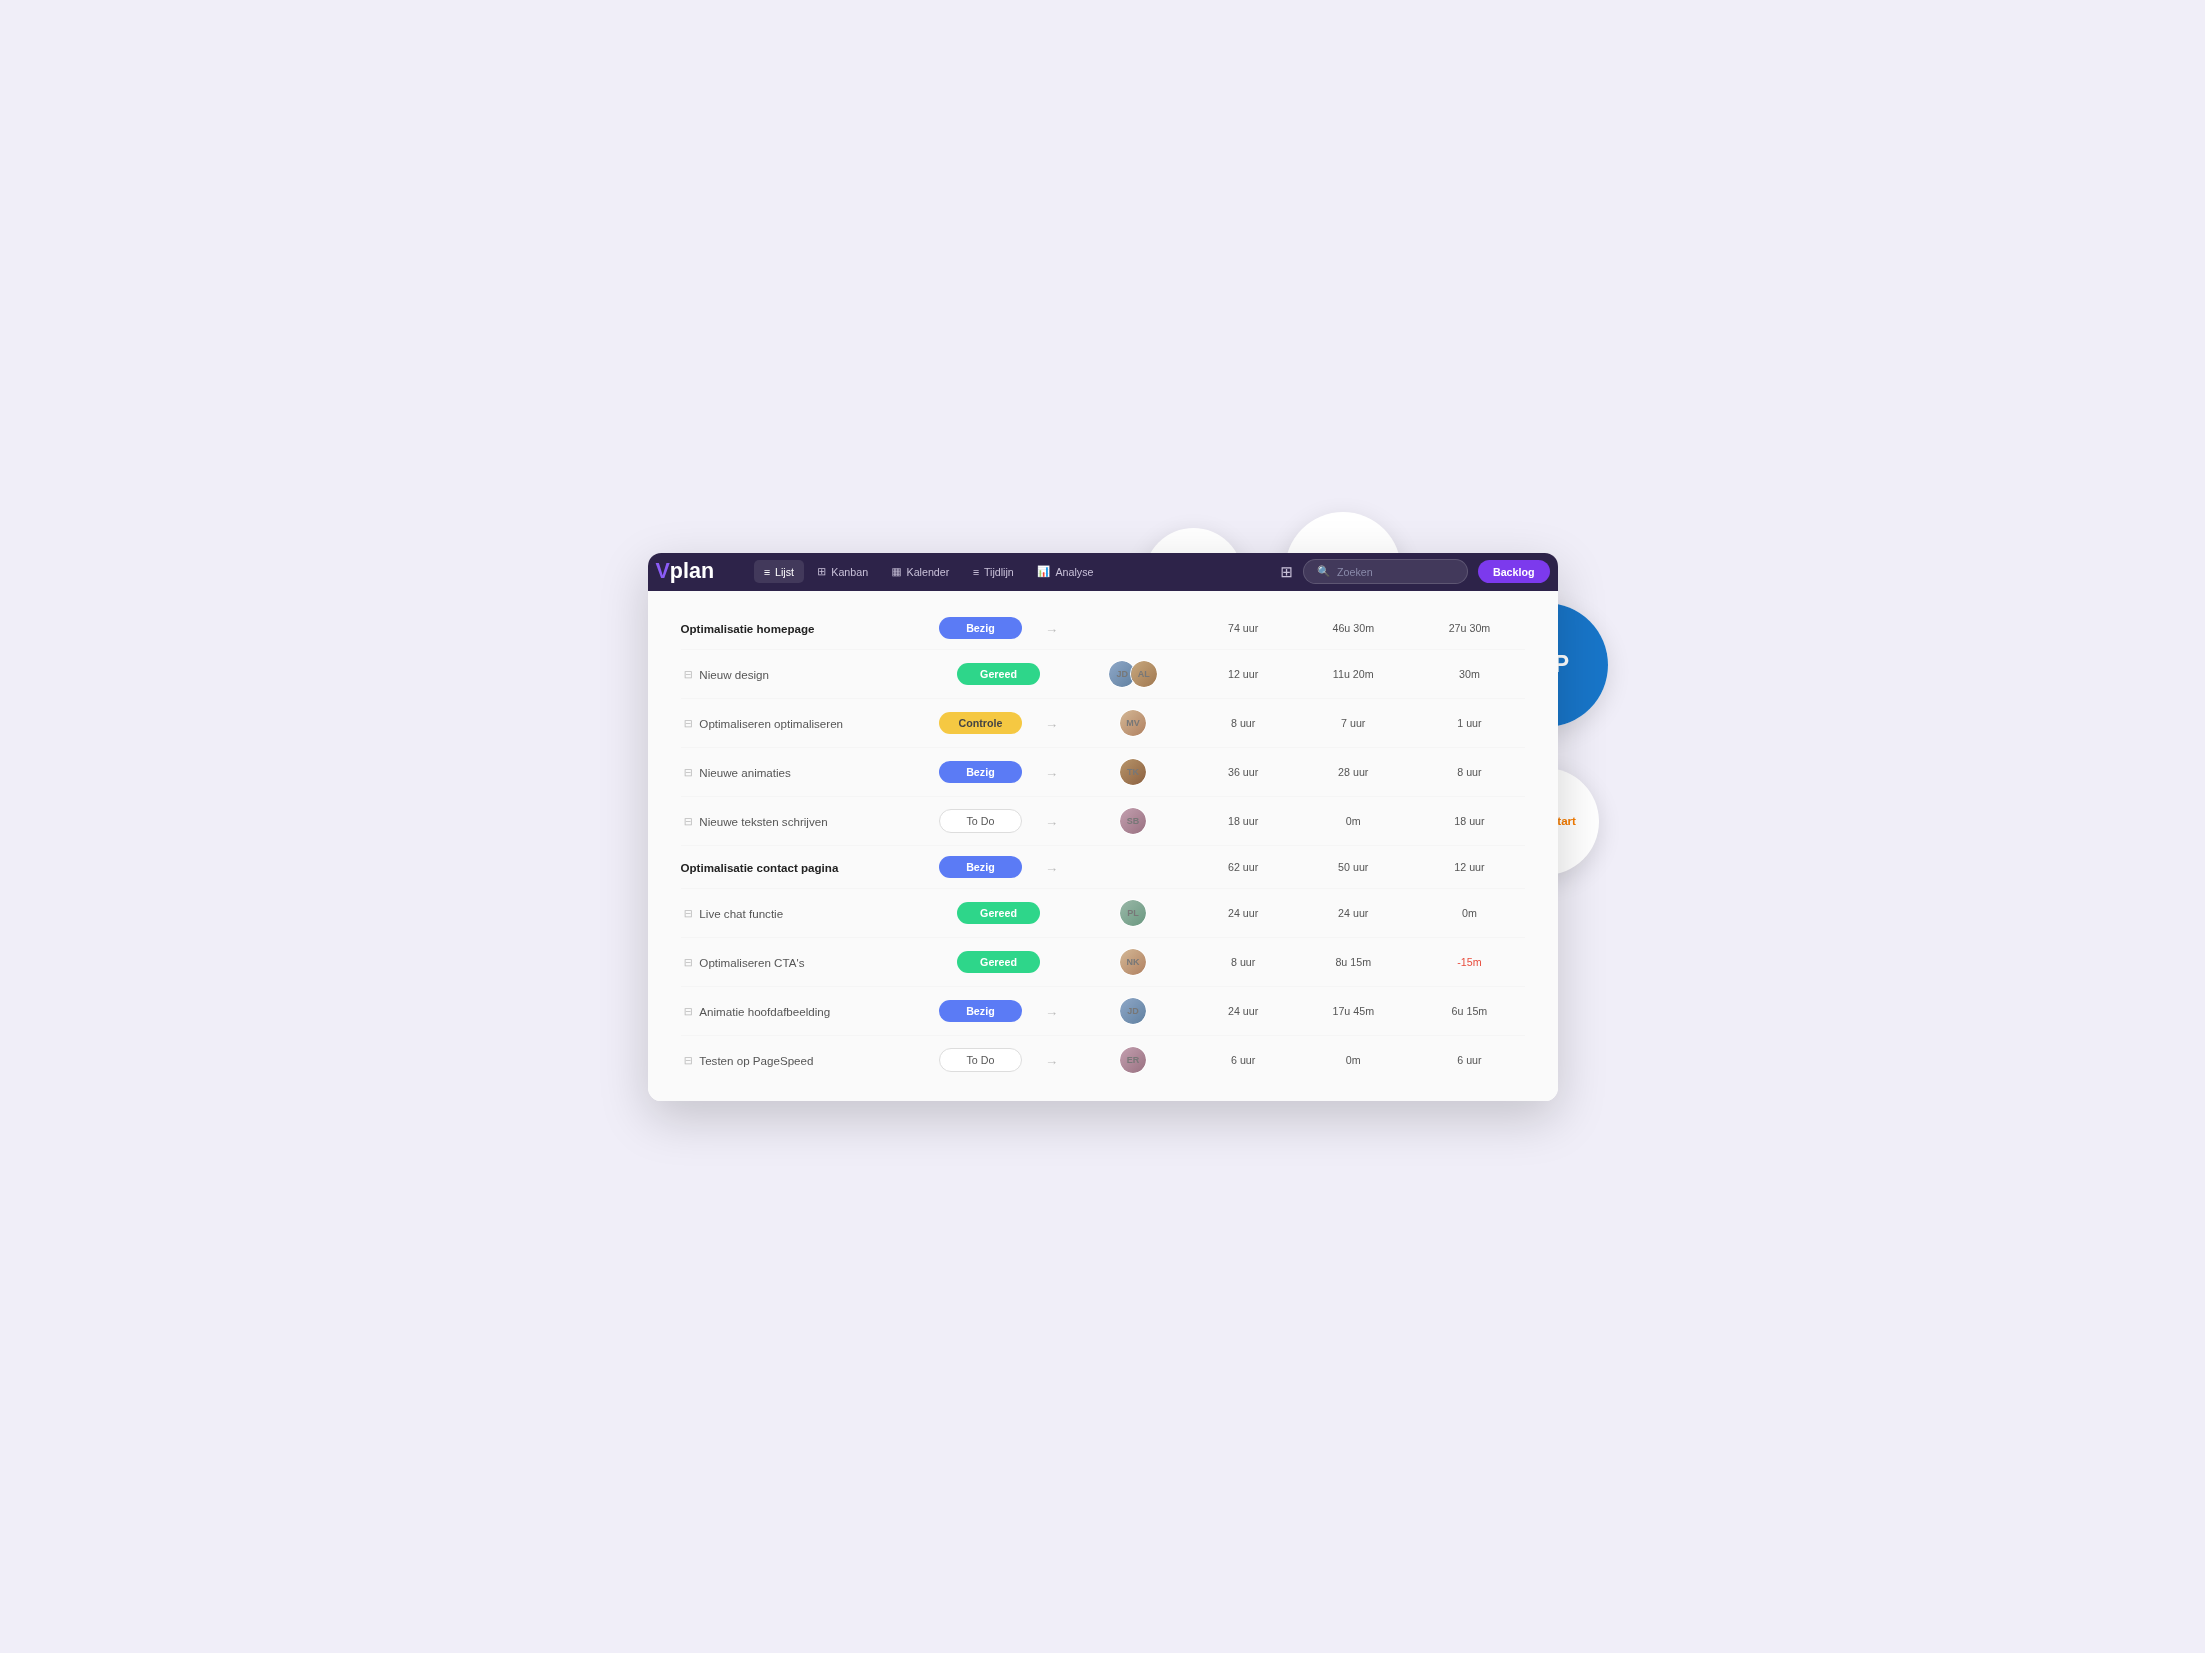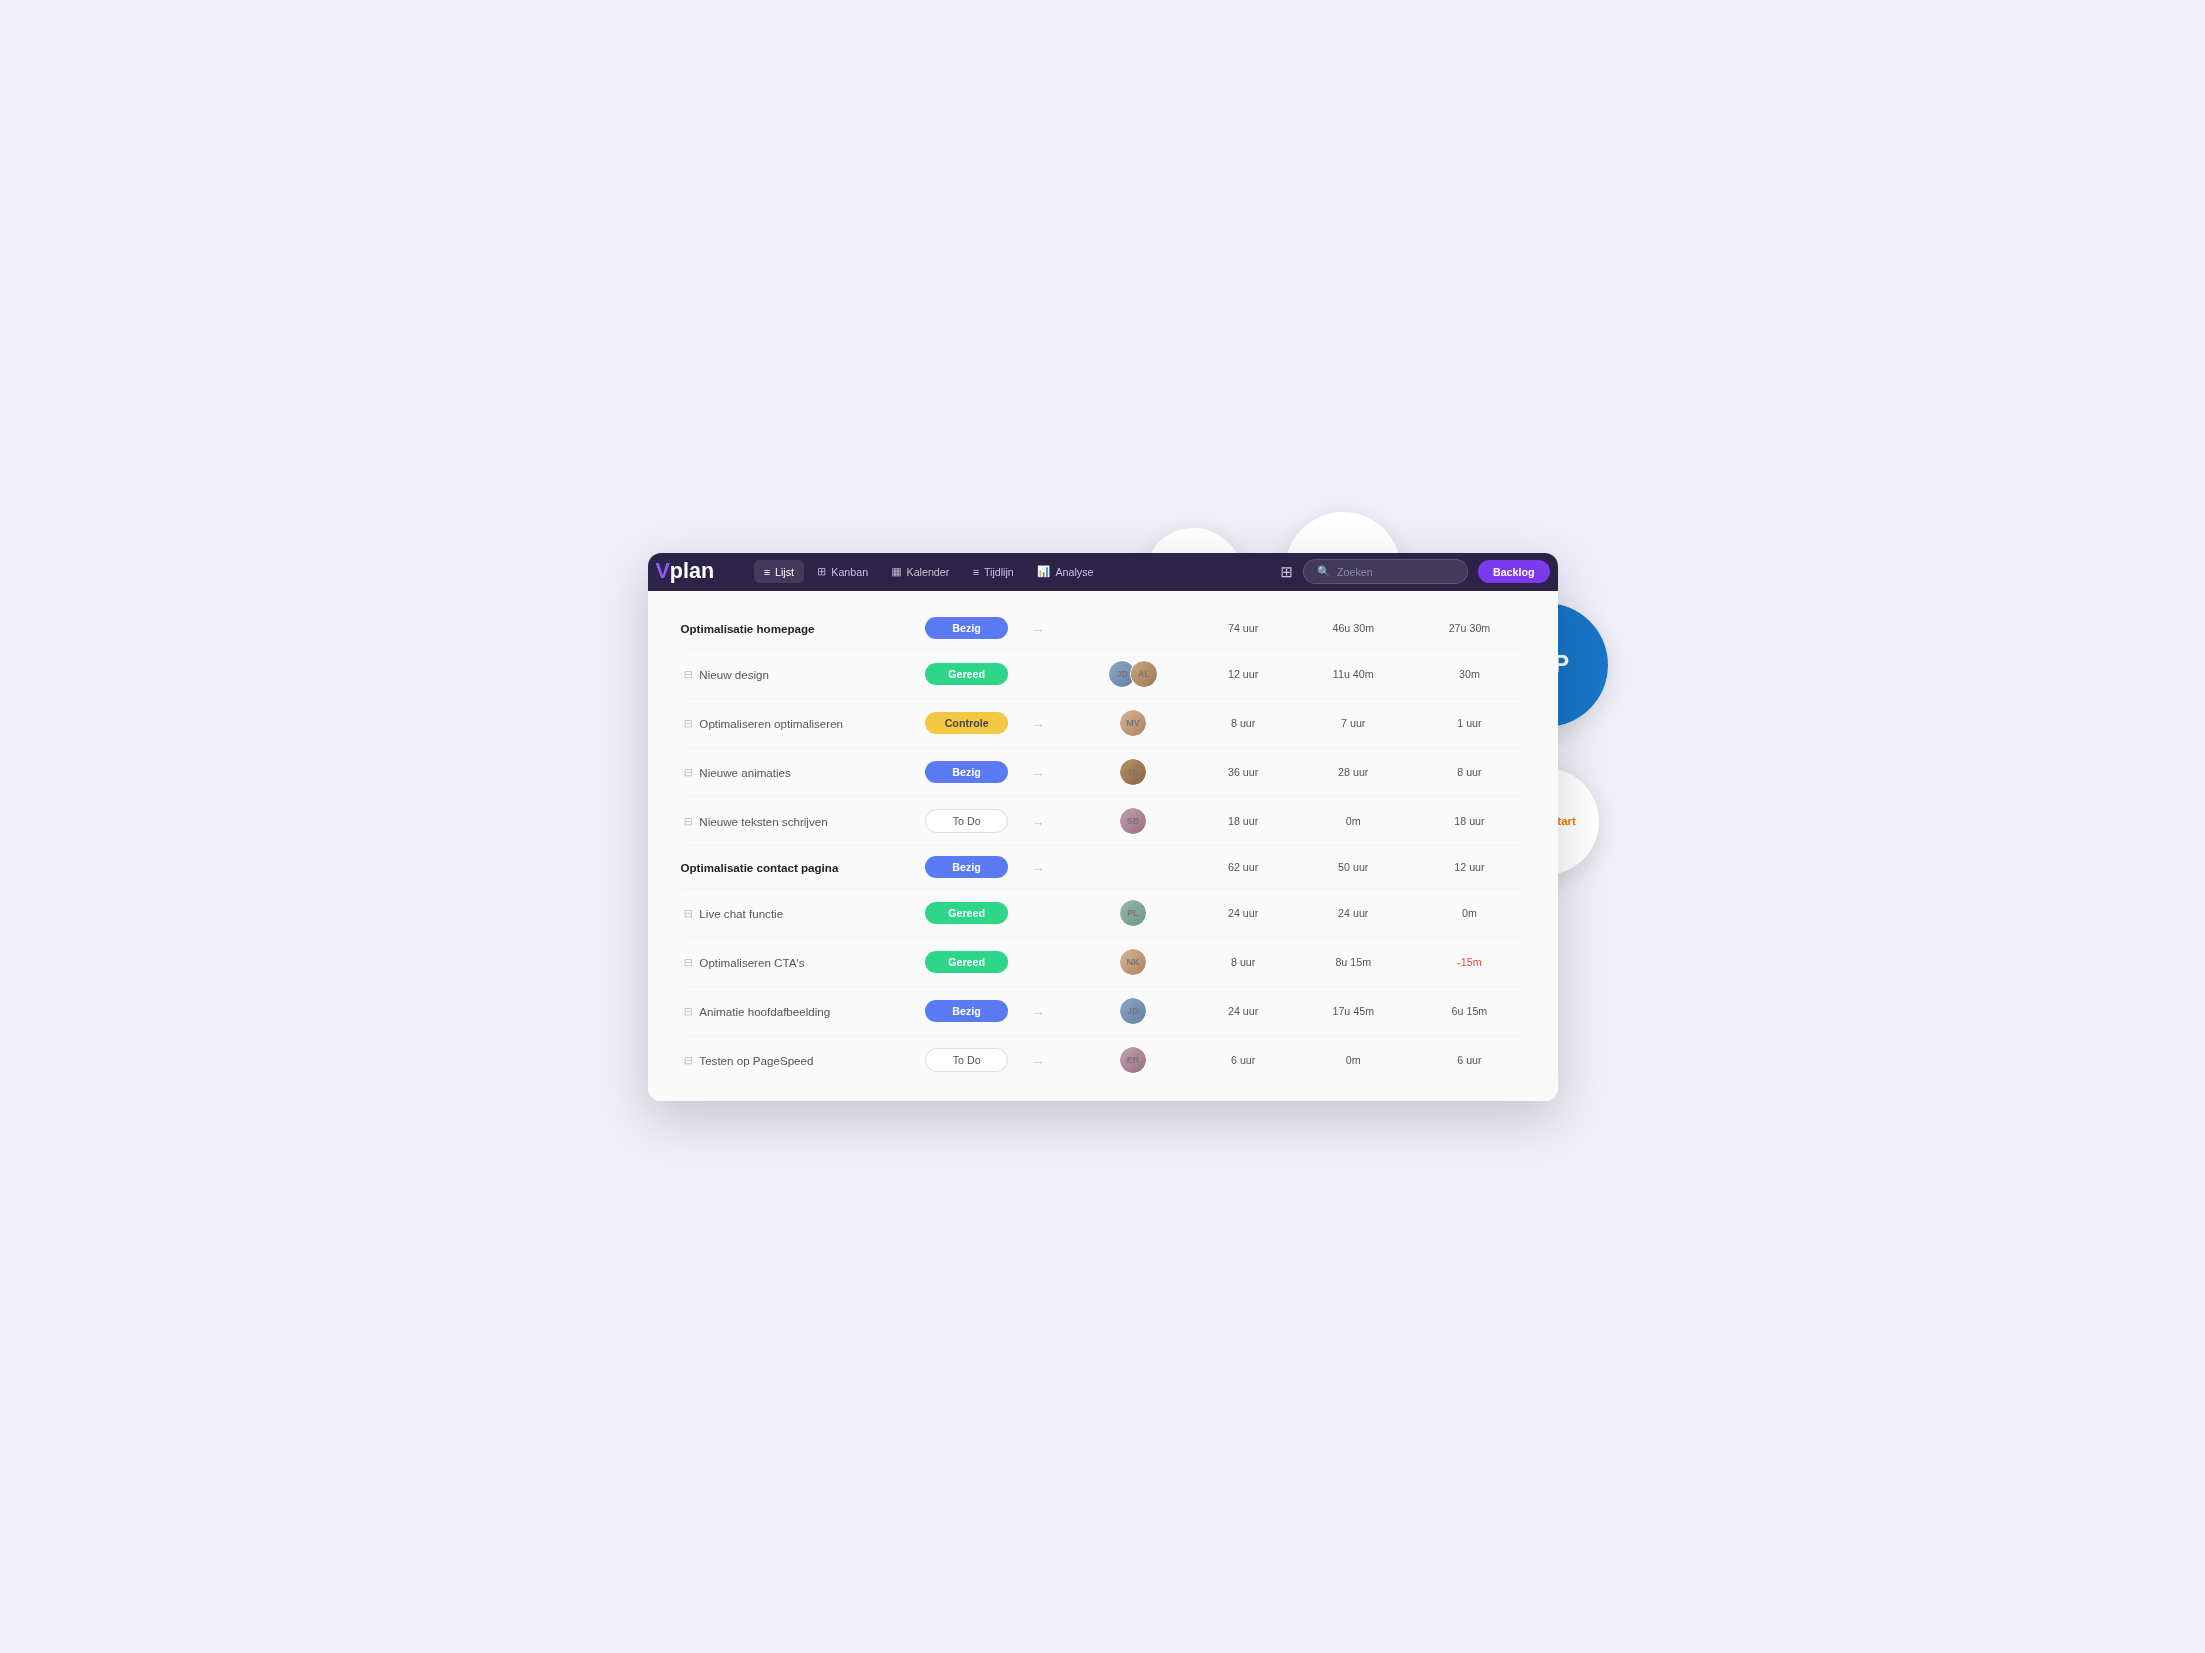--- a/index.html
+++ b/index.html
@@ -200,20 +200,21 @@
     .row-name.child { color: #555; padding-left: 3.3px; }
 
     .subtask-icon {
       color: #bbb;
       font-size: 10.7px;
     }
 
     .row-status {
       display: flex;
       align-items: center;
+      justify-content: center;
       gap: 23px;
     }
 
     .status-badge {
       border-radius: 16.5px;
       padding: 5px 16.5px;
       font-size: 10.7px;
       font-weight: 600;
       color: white;
       min-width: 83px;
@@ -379,21 +380,21 @@
         </div>
         <div class="row-resources">
           <div class="avatar">
               <div class="face face-m1">JD</div>
             </div>
           <div class="avatar">
               <div class="face face-f1">AL</div>
             </div>
         </div>
         <div class="row-number">12 uur</div>
-        <div class="row-number">11u 40m</div>
+        <div class="row-number">11u 20m</div>
         <div class="row-number">30m</div>
       </div>
 
       <div class="table-row">
         <div class="row-name child">
           <span class="subtask-icon">⊟</span>
           <span>Optimaliseren optimaliseren</span>
         </div>
         <div class="row-status">
           <span class="status-badge status-controle">Controle</span>

